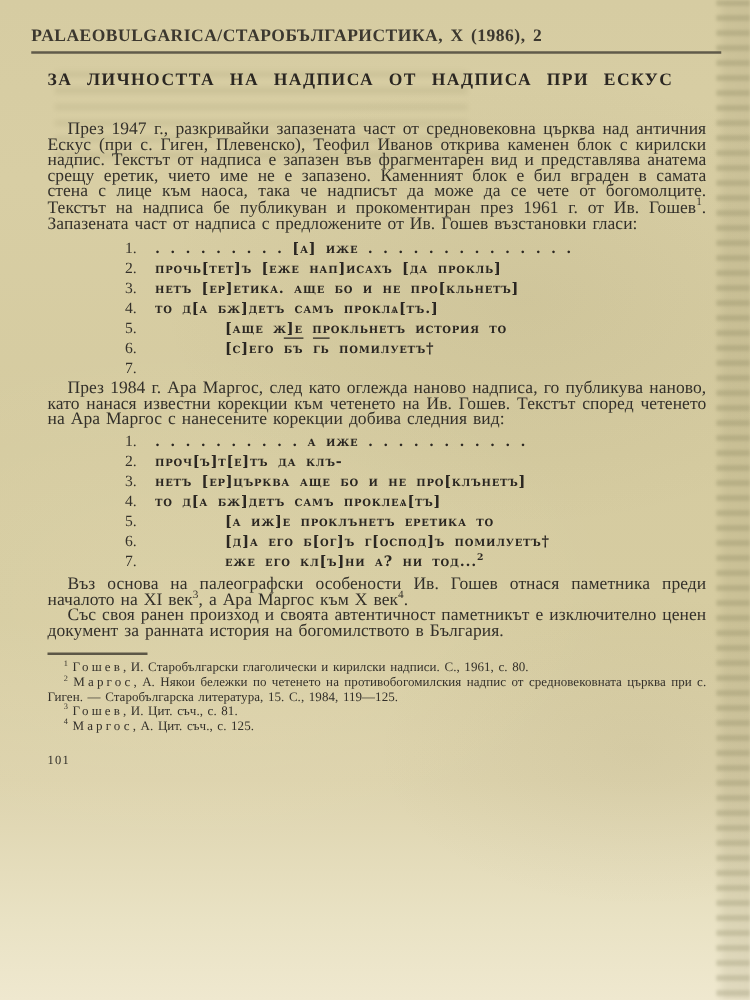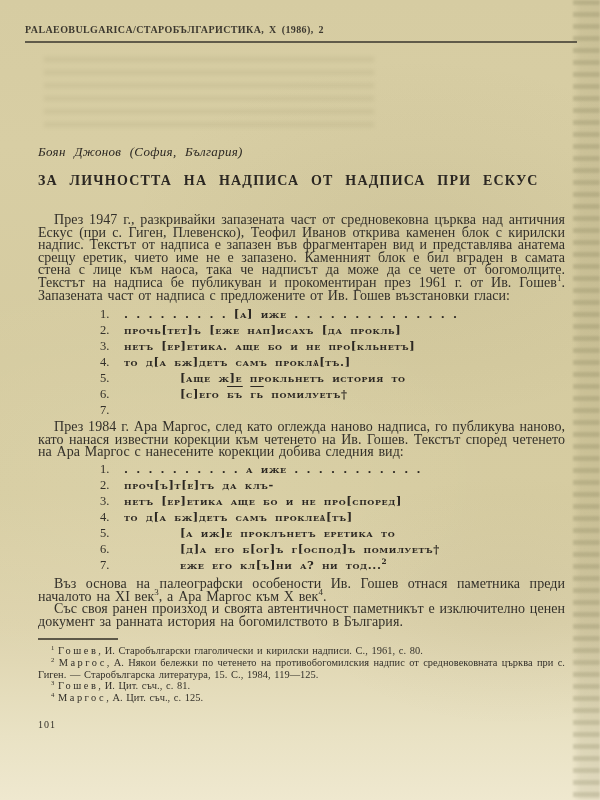--- a/index.html
+++ b/index.html
@@ -32,21 +32,21 @@
   }
   .bleed-right{
     position:absolute;top:0;right:0;width:27px;height:100%;pointer-events:none;
     background:
       linear-gradient(90deg, rgba(125,117,80,0) 0, rgba(125,117,80,.22) 8px, rgba(125,117,80,.26) 100%),
       repeating-linear-gradient(180deg, rgba(105,104,66,.40) 0 5px, rgba(0,0,0,0) 5px 12px);
     filter:blur(1.3px);opacity:.55;
   }
   .content{position:relative;padding:24px 35px 0 38px;}
   .journal-header{
-    margin-left:-13px;font-size:10px;font-weight:700;letter-spacing:.4px;
+    margin-left:-13px;font-size:14px;font-weight:700;letter-spacing:.4px;
     word-spacing:2px;color:#3c382f;line-height:11px;
   }
   .header-rule{
     margin-left:-13px;margin-top:6px;height:2px;width:552px;
     background:var(--rule,#4b463b);opacity:.85;
     box-shadow:0 2.5px 0 -1px rgba(75,70,59,.45);
   }
   .author-line{
     margin-top:102px;font-style:italic;font-size:13px;letter-spacing:.3px;
     word-spacing:5px;line-height:14px;color:var(--ink-dark,#2b2722);
@@ -93,21 +93,20 @@
 
 <div class="page">
   <div class="bleed-top"></div>
   <div class="bleed-right"></div>
 
   <div class="content">
 
     <div class="journal-header">PALAEOBULGARICA/СТАРОБЪЛГАРИСТИКА, X (1986), 2</div>
     <div class="header-rule"></div>
 
-    <div class="author-line">Боян Джонов (София, България)</div>
 
     <div class="article-title">ЗА ЛИЧНОСТТА НА НАДПИСА ОТ НАДПИСА ПРИ ЕСКУС</div>
 
     <div class="para p1">През 1947 г., разкривайки запазената част от средновековна църква над античния Ескус (при с. Гиген, Плевенско), Теофил Иванов открива каменен блок с кирилски надпис. Текстът от надписа е запазен във фрагментарен вид и представлява анатема срещу еретик, чието име не е запазено. Каменният блок е бил вграден в самата стена с лице към наоса, така че надписът да може да се чете от богомолците. Текстът на надписа бе публикуван и прокоментиран през 1961 г. от Ив. Гошев<sup>1</sup>. Запазената част от надписа с предложените от Ив. Гошев възстановки гласи:</div>
 
     <div class="ocs-list g-list">
       <div class="line">
         <span class="num">1.</span>
         <span class="txt ocs">. . . . . . . . . [а] иже . . . . . . . . . . . . . .</span>
       </div>
@@ -142,21 +141,21 @@
       <div class="line">
         <span class="num">1.</span>
         <span class="txt ocs">. . . . . . . . . . а иже . . . . . . . . . . .</span>
       </div>
       <div class="line">
         <span class="num">2.</span>
         <span class="txt ocs">проч[ъ]т[е]тъ да клъ-</span>
       </div>
       <div class="line">
         <span class="num">3.</span>
-        <span class="txt ocs">нетъ [ер]етика аще бо и не про[според]</span>
+        <span class="txt ocs">нетъ [ер]църква аще бо и не про[клънетъ]</span>
       </div>
       <div class="line">
         <span class="num">4.</span>
         <span class="txt ocs">то д[а бж]детъ самъ проклеѧ[тъ]</span>
       </div>
       <div class="line ind">
         <span class="num">5.</span>
         <span class="txt ocs">[а иж]е проклънетъ еретика то</span>
       </div>
       <div class="line ind">

